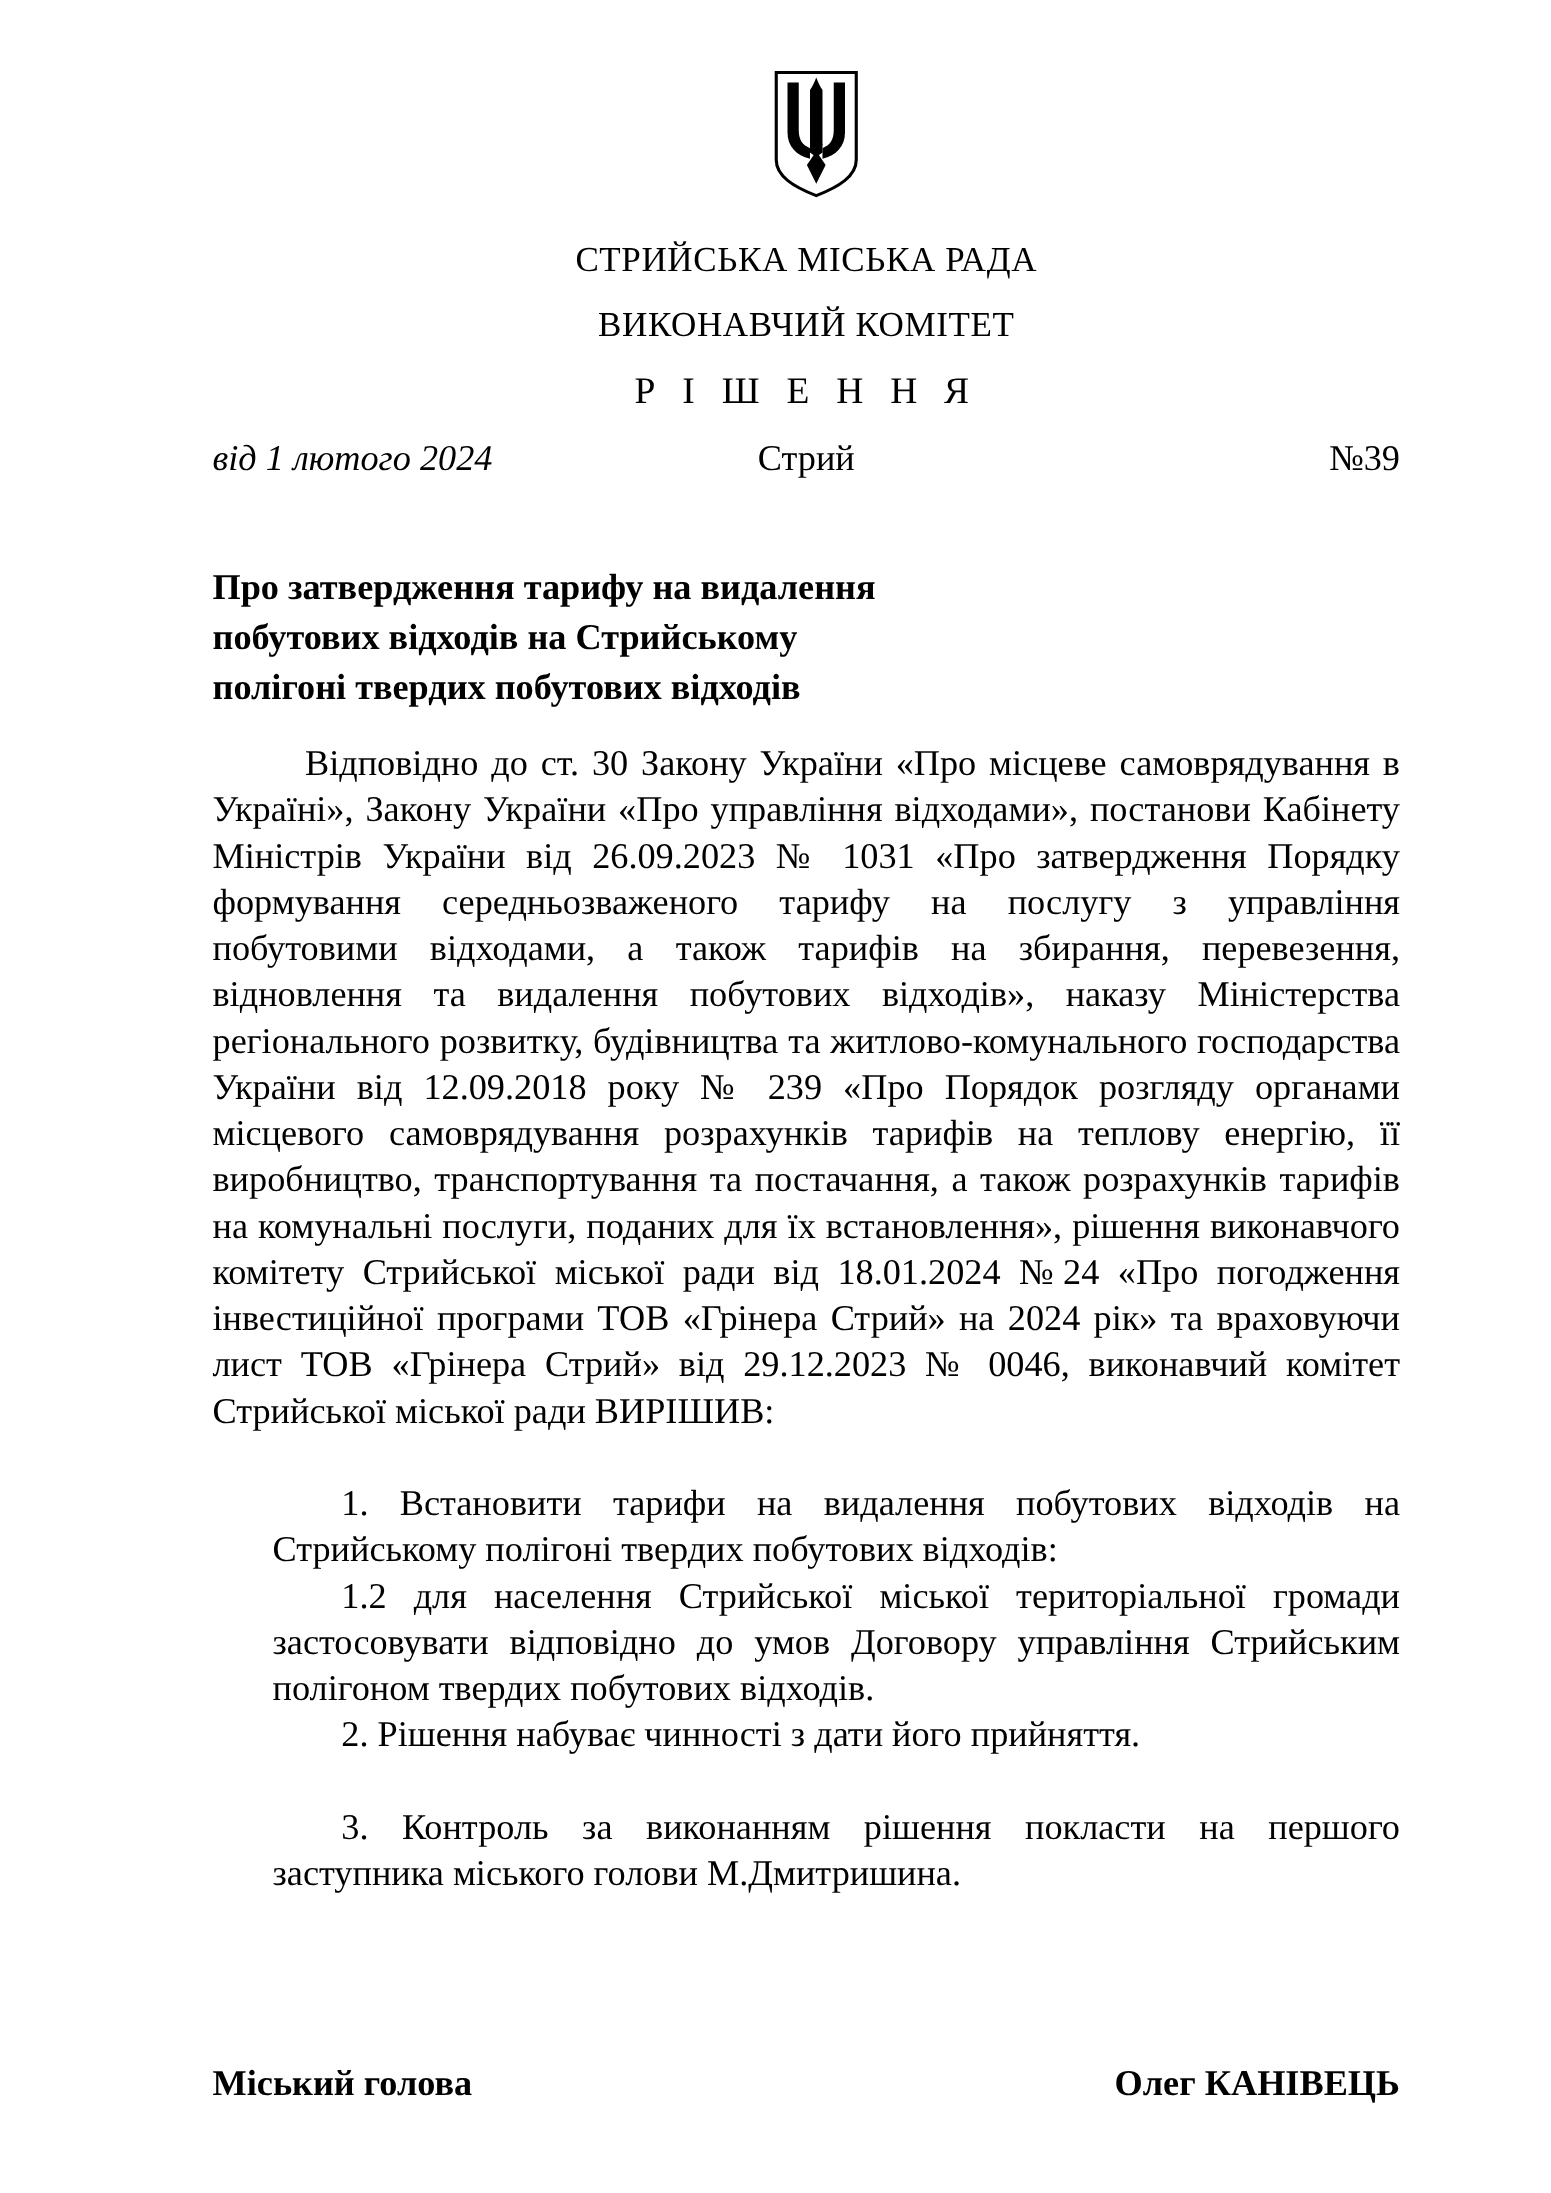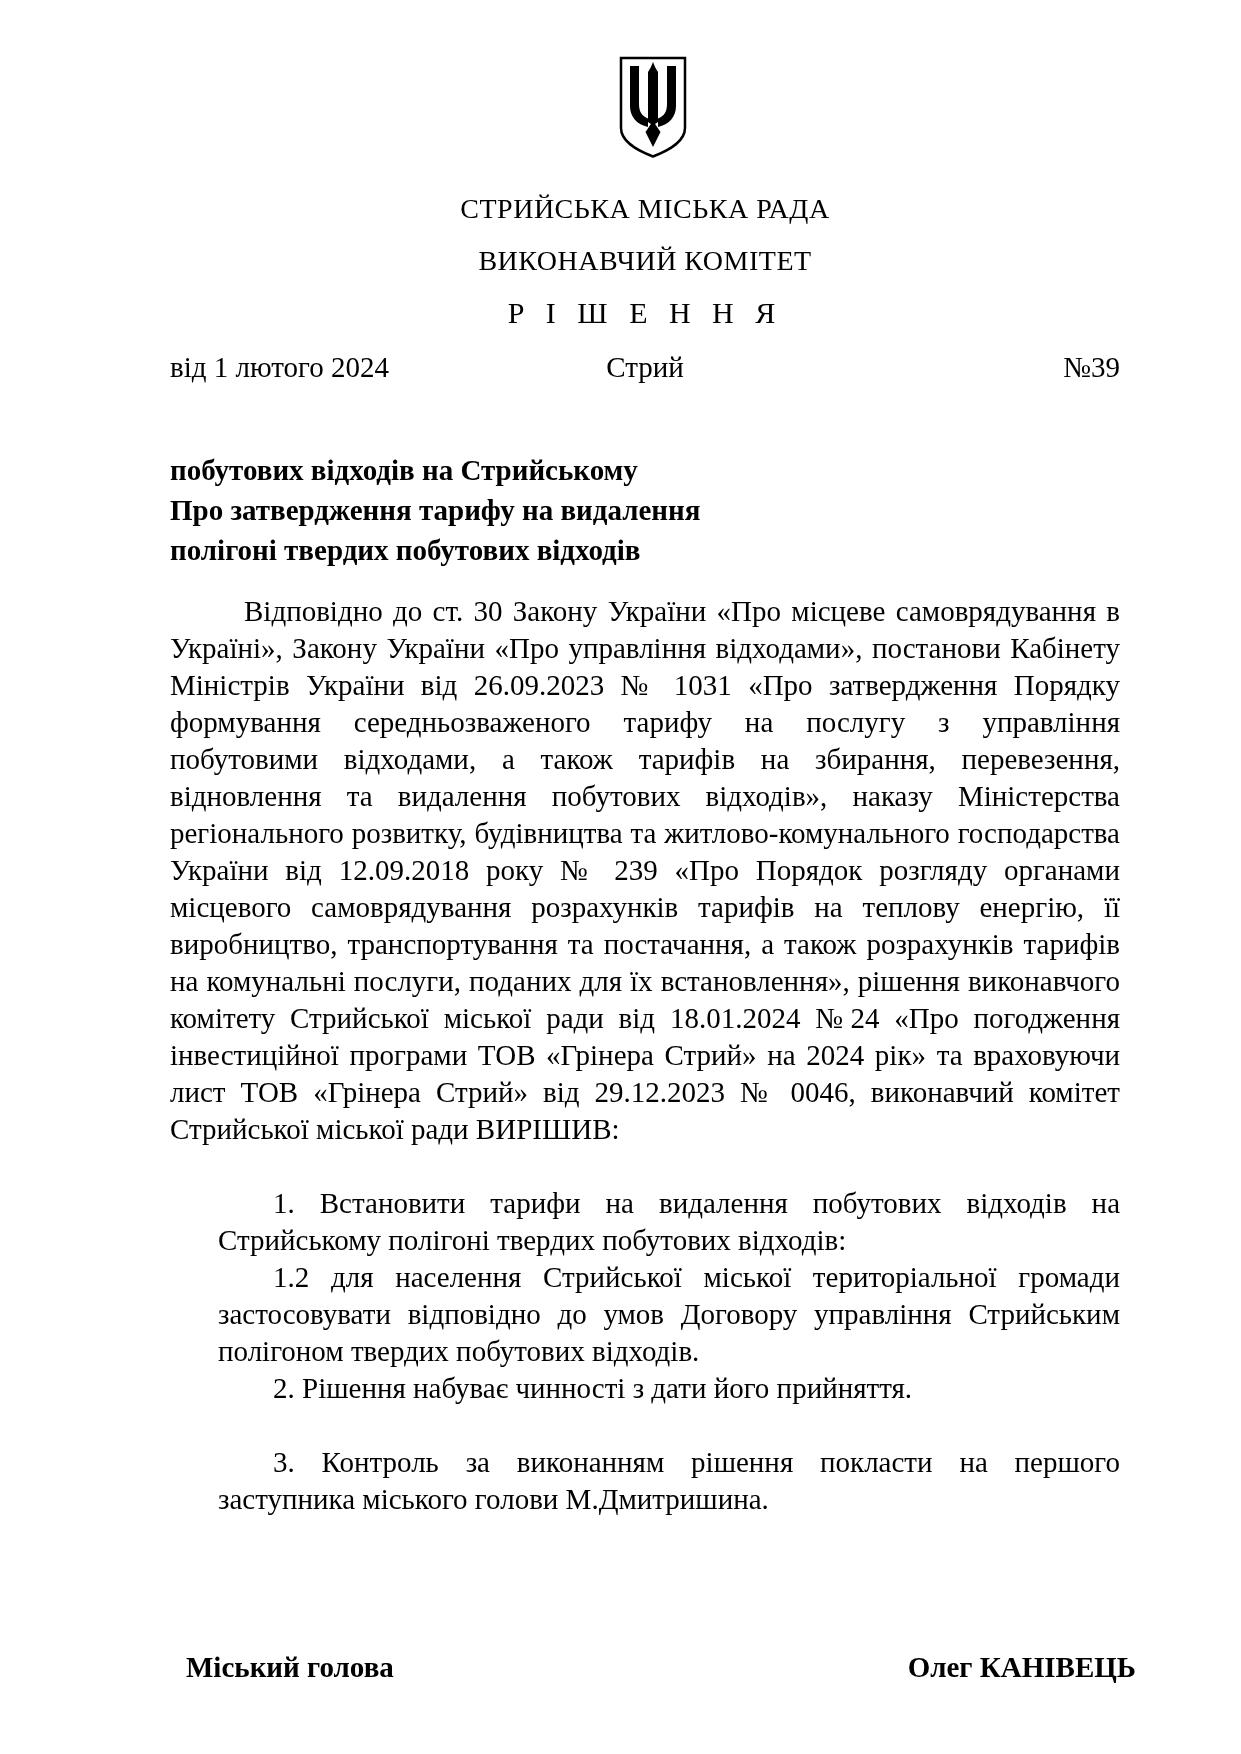--- a/index.html
+++ b/index.html
@@ -35,21 +35,21 @@
   .date-row {
     position: absolute;
     left: 170px;
     top: 350px;
     width: 950px;
     font-size: 29px;
     line-height: 34px;
     display: flex;
     align-items: baseline;
   }
-  .date-row .cell-left   { width: 33%; text-align: left; }
+  .date-row .cell-left   { width: 33%; text-align: left; font-style: italic; }
   .date-row .cell-center { width: 34%; text-align: center; }
   .date-row .cell-right  { width: 33%; text-align: right; }
   .doc-title {
     position: absolute;
     left: 170px;
     top: 450px;
     width: 620px;
     font-size: 29px;
     font-weight: bold;
     line-height: 40px;
@@ -71,21 +71,20 @@
     position: absolute;
     left: 170px;
     top: 1650px;
     width: 950px;
     display: flex;
     justify-content: space-between;
     align-items: center;
     font-size: 29px;
     font-weight: bold;
     line-height: 34px;
-    margin-left: 16px;
   }
 </style>
 </head>
 <body>
 
 <div class="page">
 
   <div class="emblem">
     <svg viewBox="0 0 72 103" width="72" height="103" xmlns="http://www.w3.org/2000/svg">
       <path d="M4 2 H68 V72 C68 85 54 93.5 36 100.5 C18 93.5 4 85 4 72 Z" fill="#ffffff" stroke="#000000" stroke-width="2.5"></path>
@@ -103,22 +102,22 @@
   <div class="center-line committee">ВИКОНАВЧИЙ КОМІТЕТ</div>
   <div class="center-line doc-type">Р І Ш Е Н Н Я</div>
 
   <div class="date-row">
     <span class="cell-left">від 1 лютого 2024</span>
     <span class="cell-center">Стрий</span>
     <span class="cell-right">№39</span>
   </div>
 
   <div class="doc-title">
+    <div>Про затвердження тарифу на видалення</div>
     <div>побутових відходів на Стрийському</div>
-    <div>Про затвердження тарифу на видалення</div>
     <div>полігоні твердих побутових відходів</div>
   </div>
 
   <div class="body-block">
     <p class="preamble">Відповідно до ст. 30 Закону України «Про місцеве самоврядування в Україні», Закону України «Про управління відходами», постанови Кабінету Міністрів України від 26.09.2023 № 1031 «Про затвердження Порядку формування середньозваженого тарифу на послугу з управління побутовими відходами, а також тарифів на збирання, перевезення, відновлення та видалення побутових відходів», наказу Міністерства регіонального розвитку, будівництва та житлово-комунального господарства України від 12.09.2018 року № 239 «Про Порядок розгляду органами місцевого самоврядування розрахунків тарифів на теплову енергію, її виробництво, транспортування та постачання, а також розрахунків тарифів на комунальні послуги, поданих для їх встановлення», рішення виконавчого комітету Стрийської міської ради від 18.01.2024 №24 «Про погодження інвестиційної програми ТОВ «Грінера Стрий» на 2024 рік» та враховуючи лист ТОВ «Грінера Стрий» від 29.12.2023 № 0046, виконавчий комітет Стрийської міської ради ВИРІШИВ:</p>
     <p class="item gap-before">1. Встановити тарифи на видалення побутових відходів на Стрийському полігоні твердих побутових відходів:</p>
     <p class="item">1.2 для населення Стрийської міської територіальної громади застосовувати відповідно до умов Договору управління Стрийським полігоном твердих побутових відходів.</p>
     <p class="item">2. Рішення набуває чинності з дати його прийняття.</p>
     <p class="item gap-before">3. Контроль за виконанням рішення покласти на першого заступника міського голови М.Дмитришина.</p>
   </div>

